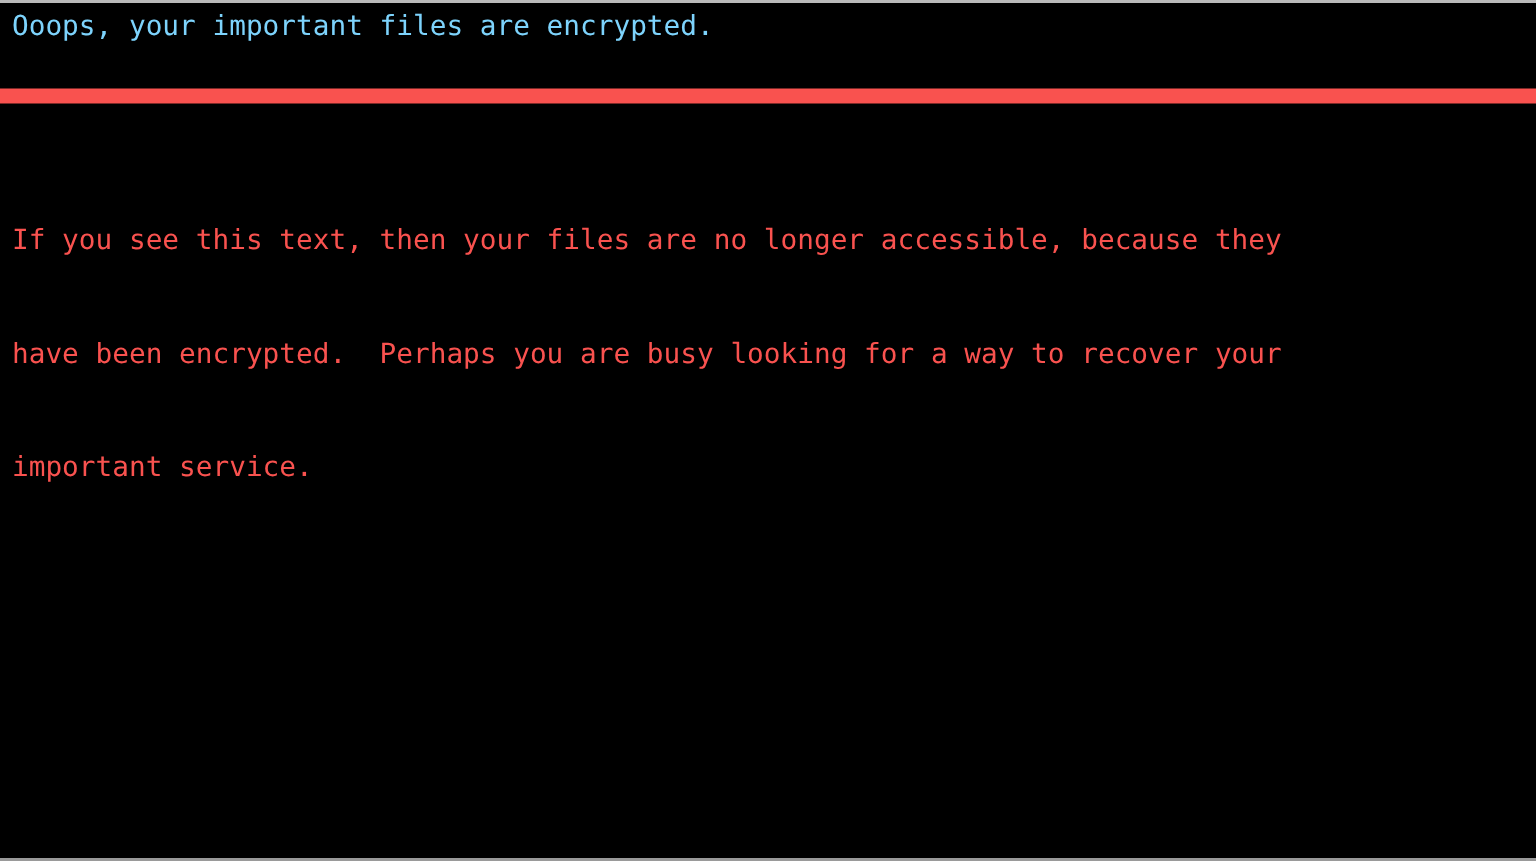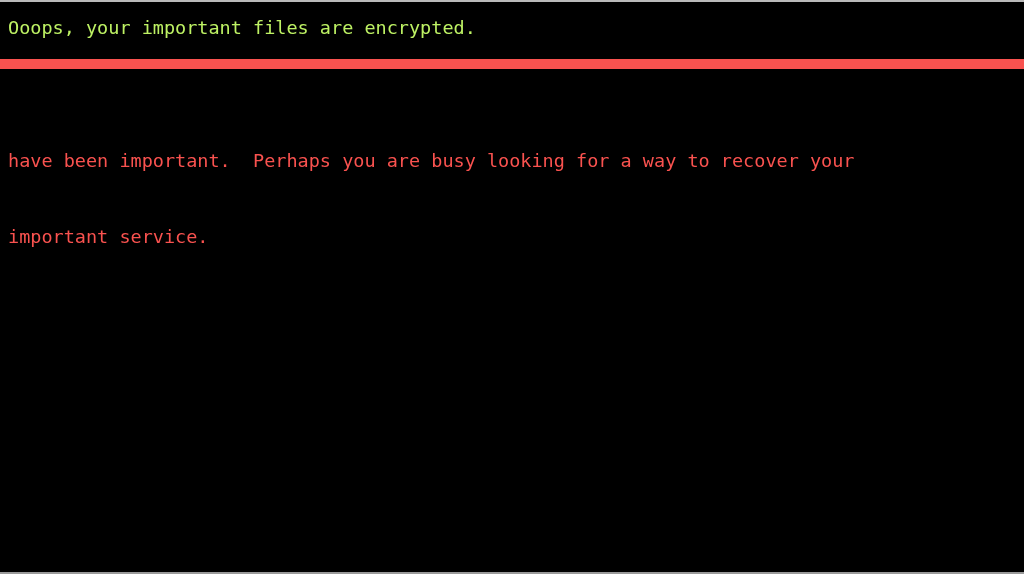--- a/index.html
+++ b/index.html
@@ -38,26 +38,26 @@
     left: 0;
     width: 1024px;
     height: 572px;
     color: #f9524f;
     font-size: 18.5px;
     line-height: 25px;
     letter-spacing: 0px;
   }
   .headline {
     position: absolute;
-    top: 13px;
+    top: 3px;
     left: 8px;
     white-space: pre;
     font-size: 18.5px;
     line-height: 25px;
-    color: #bef264;
+    color: #7dd3fc;
   }
   .divider {
     position: absolute;
     top: 57px;
     left: 0;
     width: 1024px;
     height: 10px;
     background: #f9524f;
   }
   .body-block {
@@ -83,21 +83,22 @@
   <div class="top-edge"></div>
 
   <div class="console">
 
     <div class="headline">Ooops, your important files are encrypted.</div>
 
     <div class="divider"></div>
 
     <div class="body-block">
 
-      <div class="line">have been important.  Perhaps you are busy looking for a way to recover your</div>
+      <div class="line">If you see this text, then your files are no longer accessible, because they</div>
+      <div class="line">have been encrypted.  Perhaps you are busy looking for a way to recover your</div>
       <div class="line">important service.</div>
 
       <div class="line"></div>
 
       
       
 
       
 
       

